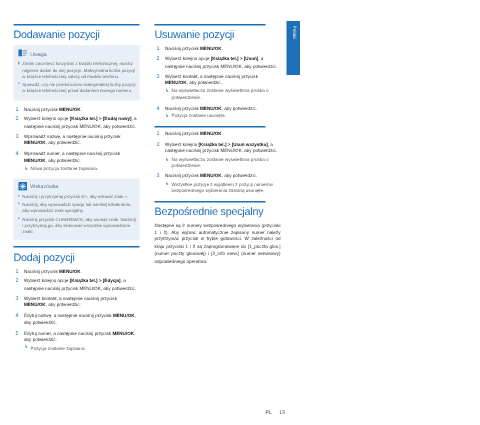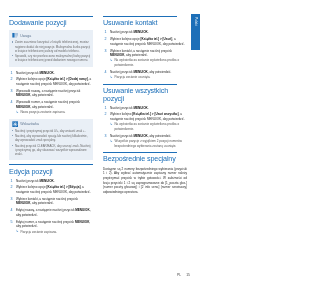--- a/index.html
+++ b/index.html
@@ -171,21 +171,21 @@
         <span class="callout-label">Wskazówka</span>
       </div>
       <ul>
         <li>Naciśnij i przytrzymaj przycisk 0/+, aby wstawić znak +.</li>
         <li>Naciśnij, aby wprowadzić spację lub naciśnij kilkakrotnie, aby wprowadzić znak specjalny.</li>
         <li>Naciśnij przycisk CLEAR/BACK, aby usunąć znak. Naciśnij i przytrzymaj go, aby skasować wszystkie wprowadzone znaki.</li>
       </ul>
     </div>
 
     <div class="rule"></div>
-    <h2>Edycja pozycji</h2>
+    <h2>Dodaj pozycji</h2>
     <ol class="steps">
       <li>
         <span>Naciśnij przycisk </span><span class="b">MENU/OK</span><span>.</span>
       </li>
       <li>
         <span>Wybierz kolejno opcje </span><span class="b">[Książka tel.] &gt; [Edycja]</span><span>, a następnie naciśnij przycisk MENU/OK, aby potwierdzić.</span>
       </li>
       <li>
         <span>Wybierz kontakt, a następnie naciśnij przycisk </span><span class="b">MENU/OK</span><span>, aby potwierdzić.</span>
       </li>
@@ -195,40 +195,39 @@
       <li>
         <span>Edytuj numer, a następnie naciśnij przycisk </span><span class="b">MENU/OK</span><span>, aby potwierdzić.</span>
         <span class="result">Pozycja zostanie zapisana.</span>
       </li>
     </ol>
   </div>
 
   <div class="col col-right">
 
     <div class="rule short"></div>
-    <h2>Usuwanie kontakt</h2>
+    <h2>Usuwanie pozycji</h2>
     <ol class="steps">
       <li>
         <span>Naciśnij przycisk </span><span class="b">MENU/OK</span><span>.</span>
       </li>
       <li>
         <span>Wybierz kolejno opcje </span><span class="b">[Książka tel.] &gt; [Usuń]</span><span>, a następnie naciśnij przycisk MENU/OK, aby potwierdzić.</span>
       </li>
       <li>
         <span>Wybierz kontakt, a następnie naciśnij przycisk </span><span class="b">MENU/OK</span><span>, aby potwierdzić.</span>
         <span class="result">Na wyświetlaczu zostanie wyświetlona prośba o potwierdzenie.</span>
       </li>
       <li>
         <span>Naciśnij przycisk </span><span class="b">MENU/OK</span><span>, aby potwierdzić.</span>
         <span class="result">Pozycja zostanie usunięta.</span>
       </li>
     </ol>
 
     <div class="rule short"></div>
-    <h2>Usuwanie wszystkich pozycji</h2>
     <ol class="steps">
       <li>
         <span>Naciśnij przycisk </span><span class="b">MENU/OK</span><span>.</span>
       </li>
       <li>
         <span>Wybierz kolejno </span><span class="b">[Książka tel.] &gt; [Usuń wszystko]</span><span>, a następnie naciśnij przycisk MENU/OK, aby potwierdzić.</span>
         <span class="result">Na wyświetlaczu zostanie wyświetlona prośba o potwierdzenie.</span>
       </li>
       <li>
         <span>Naciśnij przycisk </span><span class="b">MENU/OK</span><span>, aby potwierdzić.</span>

